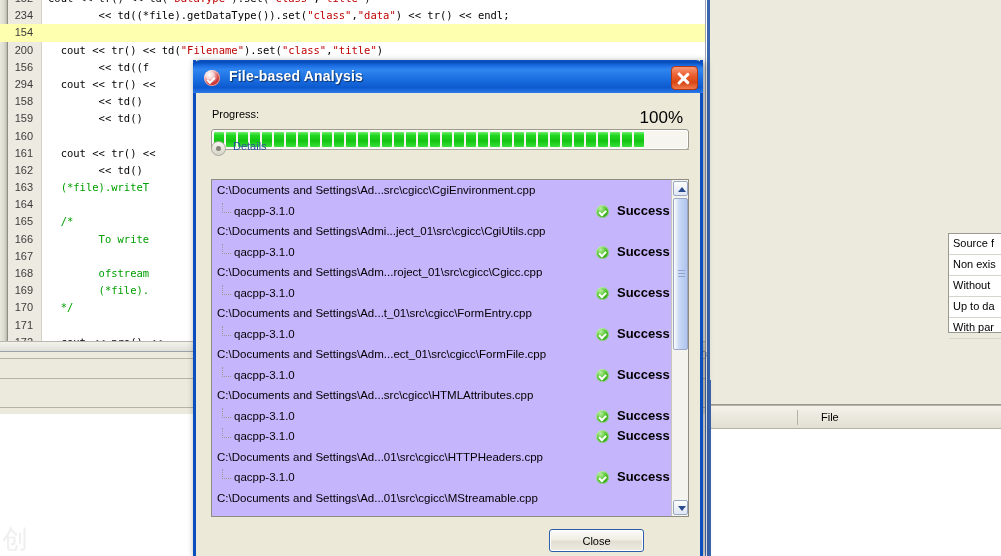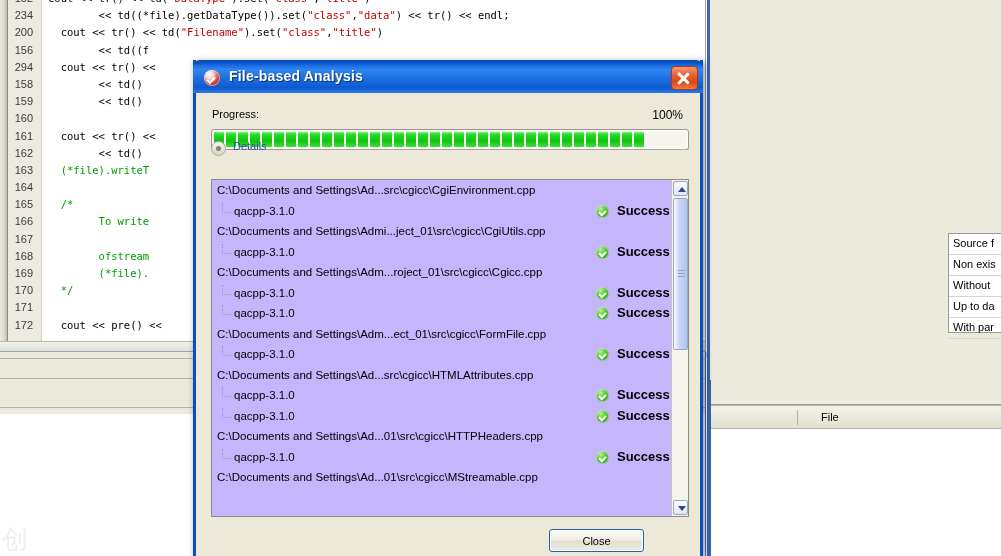--- a/index.html
+++ b/index.html
@@ -157,21 +157,21 @@
   #dlg-close:before,#dlg-close:after{
     content:"";position:absolute;left:10px;top:3.5px;width:2.5px;height:15px;
     background:#fff;border-radius:1px;
   }
   #dlg-close:before{transform:rotate(45deg);}
   #dlg-close:after{transform:rotate(-45deg);}
 
   #dlg-body{position:relative;height:466px;background:#ece9d8;}
 
   #progress-label{position:absolute;left:16px;top:15px;font-size:11px;color:#000;}
-  #progress-pct{position:absolute;right:17px;top:15px;font-size:12px;color:#000;}
+  #progress-pct{position:absolute;right:17px;top:15px;font-size:17px;color:#000;}
 
   #progress-bar{
     position:absolute;left:15px;top:36px;width:478px;height:21px;
     background:#f6f5ef;border:1px solid #9a9a90;border-radius:3px;
     box-sizing:border-box;padding:2px;overflow:hidden;
     box-shadow:inset 0 0 0 1px #fff;
   }
   #progress-fill{height:100%;display:flex;gap:2px;}
   .chunk{
     width:10px;height:100%;flex:0 0 10px;border-radius:1px;
@@ -266,20 +266,21 @@
 </style>
 </head>
 <body>
 
 <div id="editor">
   <div id="editor-leftbar"></div>
   <div id="gutter"></div>
   <div id="code-wrap">
       <div class="code-line"><span class="ln">152</span><span class="ct">cout &lt;&lt; tr() &lt;&lt; td(<span class="str">"DataType"</span>).set(<span class="str">"class"</span>,<span class="str">"title"</span>)</span></div>
       <div class="code-line"><span class="ln">234</span><span class="ct">        &lt;&lt; td((*file).getDataType()).set(<span class="str">"class"</span>,<span class="str">"data"</span>) &lt;&lt; tr() &lt;&lt; endl;</span></div>
+      <div class="code-line hl"><span class="ln">154</span><span class="ct"></span></div>
       <div class="code-line"><span class="ln">200</span><span class="ct">  cout &lt;&lt; tr() &lt;&lt; td(<span class="str">"Filename"</span>).set(<span class="str">"class"</span>,<span class="str">"title"</span>)</span></div>
       <div class="code-line"><span class="ln">156</span><span class="ct">        &lt;&lt; td((f</span></div>
       <div class="code-line"><span class="ln">294</span><span class="ct">  cout &lt;&lt; tr() &lt;&lt; </span></div>
       <div class="code-line"><span class="ln">158</span><span class="ct">        &lt;&lt; td() </span></div>
       <div class="code-line"><span class="ln">159</span><span class="ct">        &lt;&lt; td() </span></div>
       <div class="code-line"><span class="ln">160</span><span class="ct"></span></div>
       <div class="code-line"><span class="ln">161</span><span class="ct">  cout &lt;&lt; tr() &lt;&lt; </span></div>
       <div class="code-line"><span class="ln">162</span><span class="ct">        &lt;&lt; td() </span></div>
       <div class="code-line"><span class="ln">163</span><span class="ct"><span class="cmt">  (*file).writeT</span></span></div>
       <div class="code-line"><span class="ln">164</span><span class="ct"></span></div>
@@ -389,20 +390,21 @@
     </div>
 
     <div id="list-box">
       <div id="list-inner">
           <div class="file-row">C:\Documents and Settings\Ad...src\cgicc\CgiEnvironment.cpp</div>
           <div class="tool-row"><span class="treeline"></span>qacpp-3.1.0<span class="ok-icon"></span><span class="status">Success</span></div>
           <div class="file-row">C:\Documents and Settings\Admi...ject_01\src\cgicc\CgiUtils.cpp</div>
           <div class="tool-row"><span class="treeline"></span>qacpp-3.1.0<span class="ok-icon"></span><span class="status">Success</span></div>
           <div class="file-row">C:\Documents and Settings\Adm...roject_01\src\cgicc\Cgicc.cpp</div>
           <div class="tool-row"><span class="treeline"></span>qacpp-3.1.0<span class="ok-icon"></span><span class="status">Success</span></div>
+          <div class="file-row">C:\Documents and Settings\Ad...t_01\src\cgicc\FormEntry.cpp</div>
           <div class="tool-row"><span class="treeline"></span>qacpp-3.1.0<span class="ok-icon"></span><span class="status">Success</span></div>
           <div class="file-row">C:\Documents and Settings\Adm...ect_01\src\cgicc\FormFile.cpp</div>
           <div class="tool-row"><span class="treeline"></span>qacpp-3.1.0<span class="ok-icon"></span><span class="status">Success</span></div>
           <div class="file-row">C:\Documents and Settings\Ad...src\cgicc\HTMLAttributes.cpp</div>
           <div class="tool-row"><span class="treeline"></span>qacpp-3.1.0<span class="ok-icon"></span><span class="status">Success</span></div>
           <div class="tool-row"><span class="treeline"></span>qacpp-3.1.0<span class="ok-icon"></span><span class="status">Success</span></div>
           <div class="file-row">C:\Documents and Settings\Ad...01\src\cgicc\HTTPHeaders.cpp</div>
           <div class="tool-row"><span class="treeline"></span>qacpp-3.1.0<span class="ok-icon"></span><span class="status">Success</span></div>
           <div class="file-row">C:\Documents and Settings\Ad...01\src\cgicc\MStreamable.cpp</div>
         </div>

